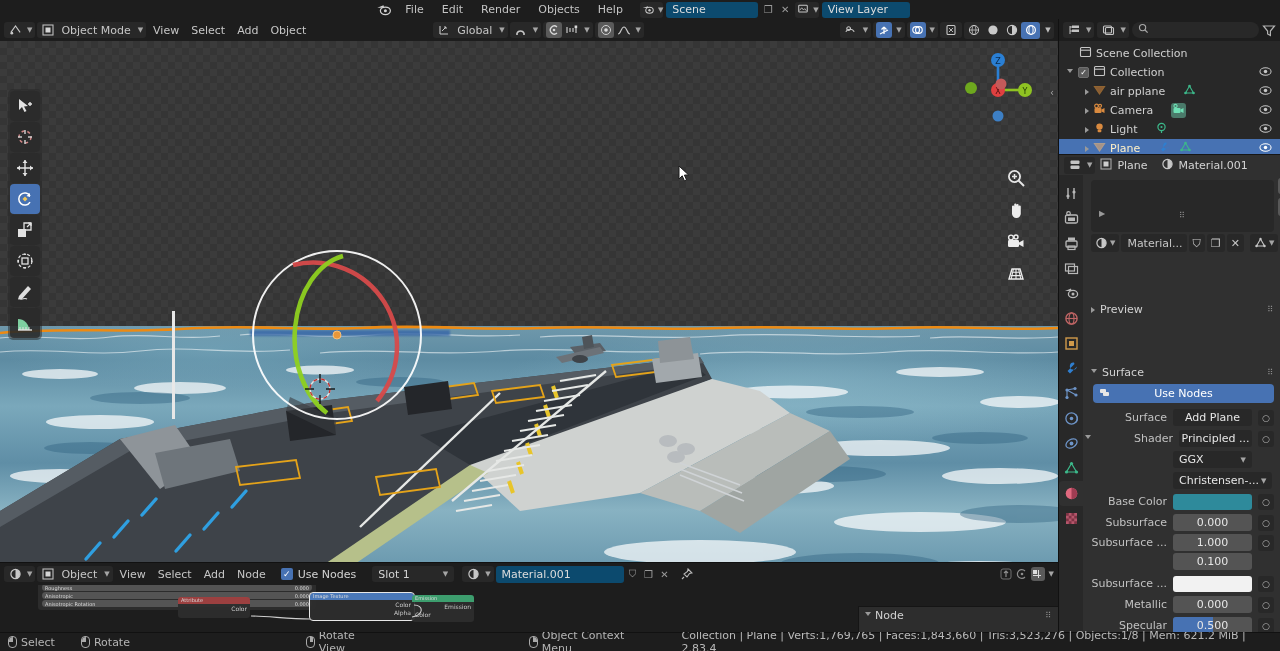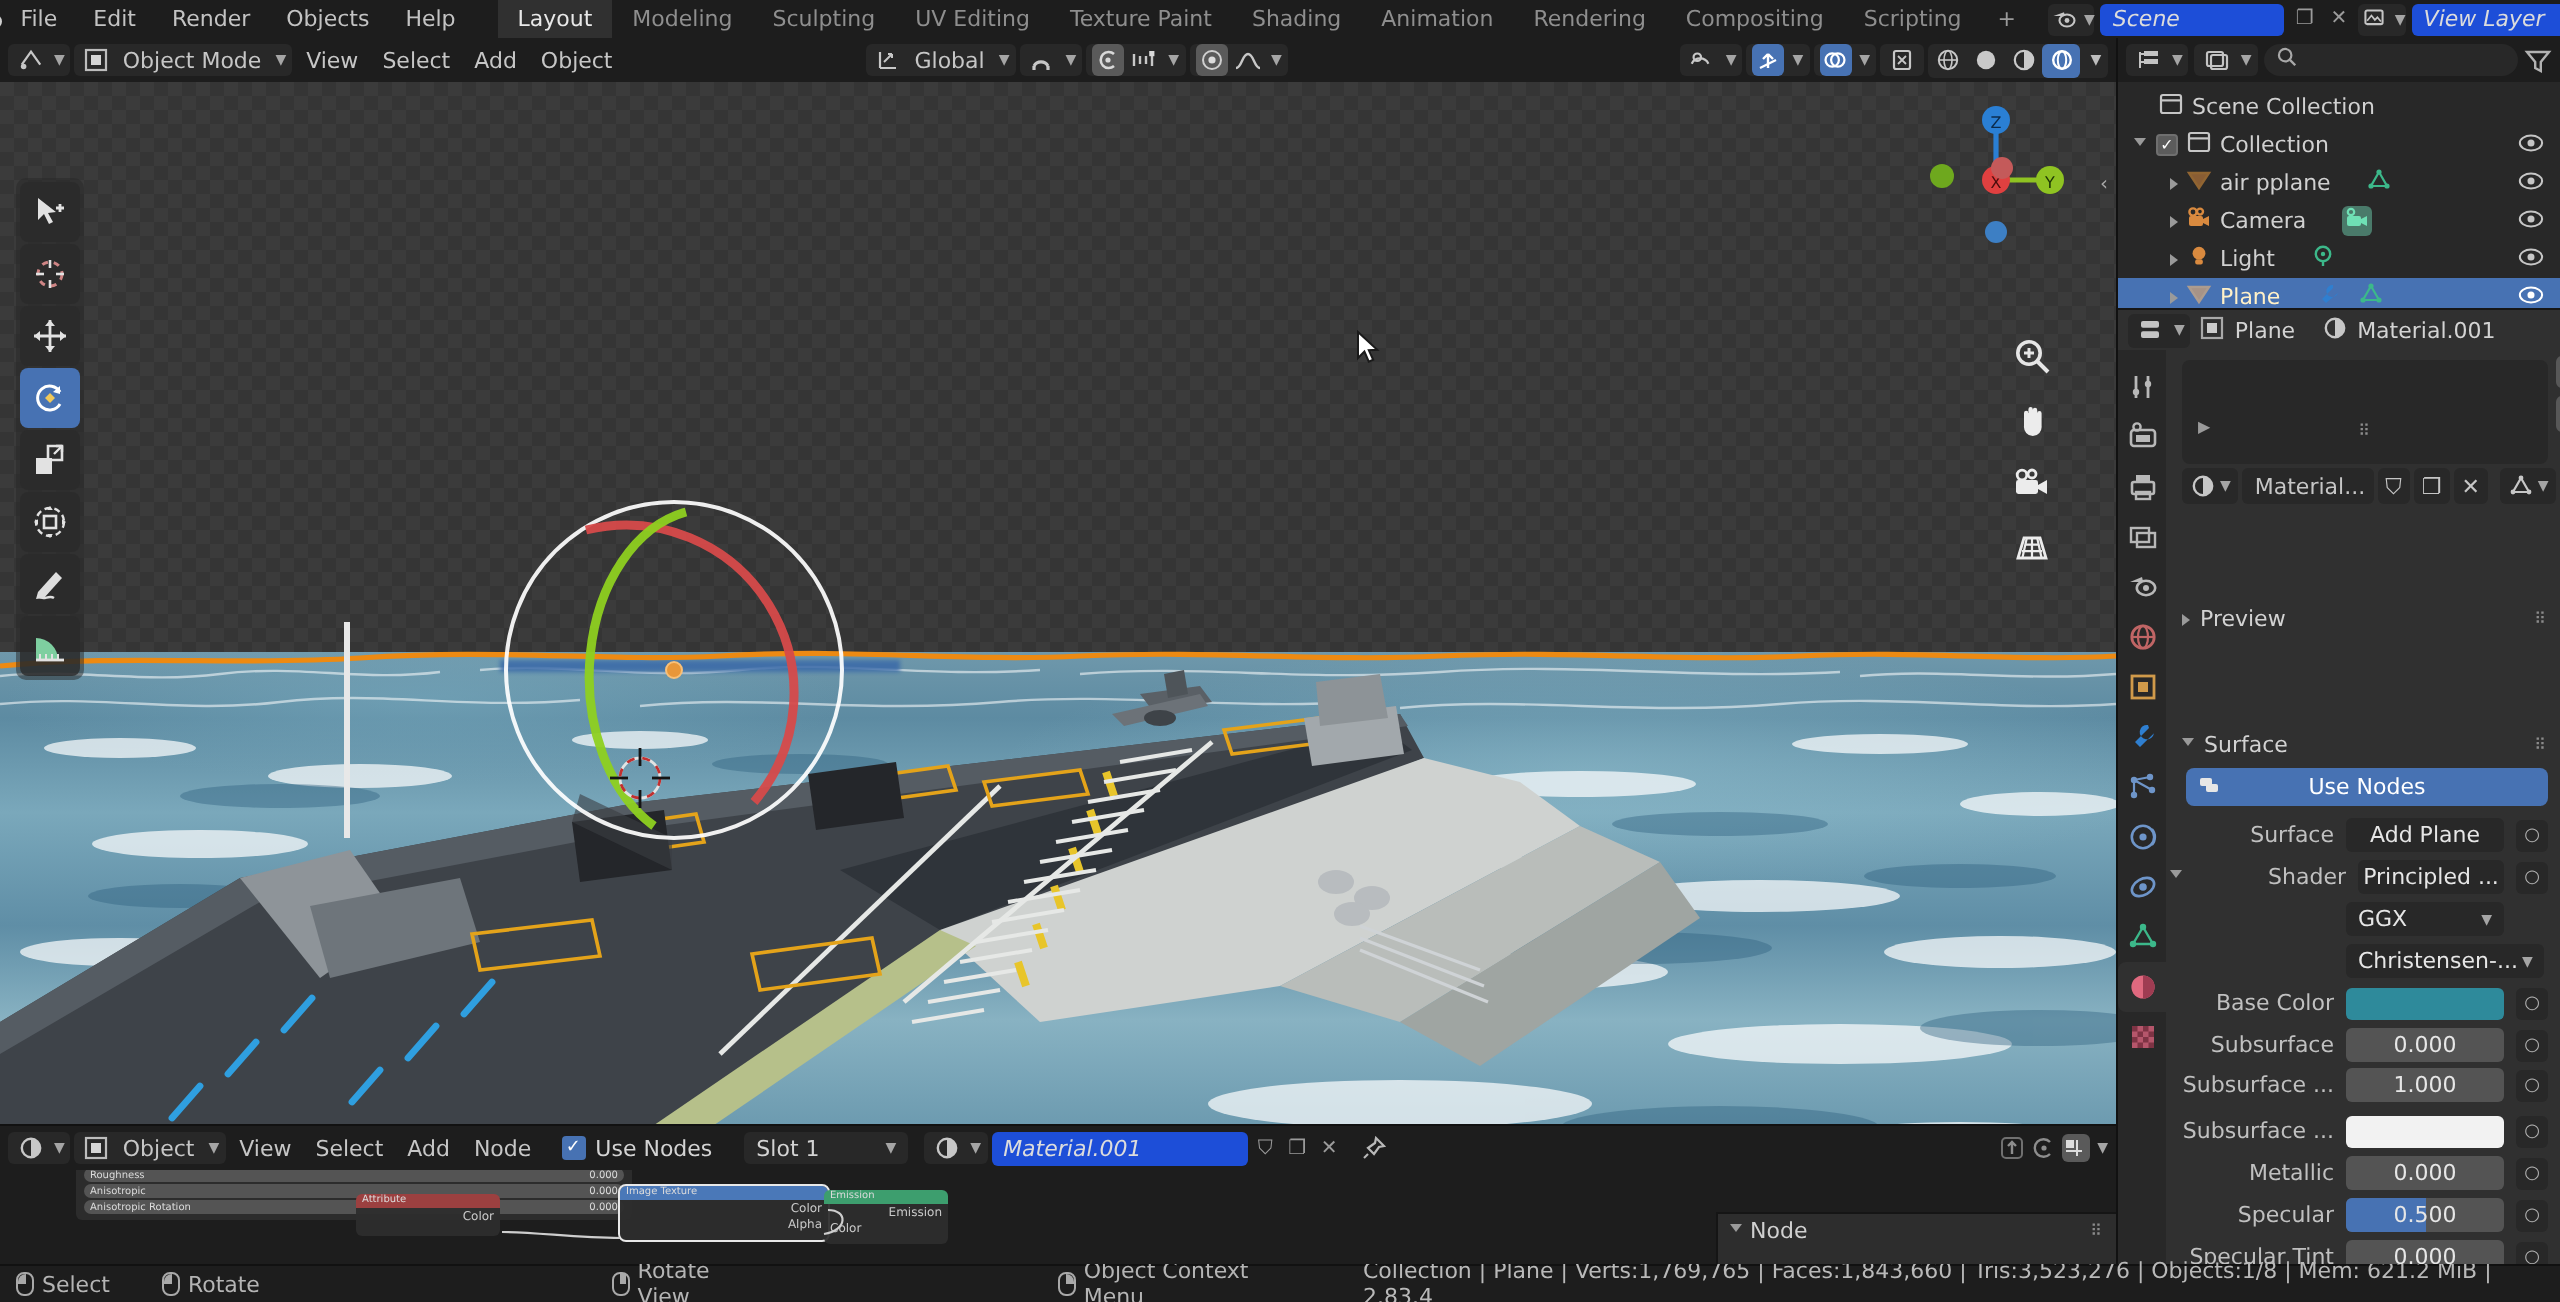--- a/index.html
+++ b/index.html
@@ -15,21 +15,21 @@
   .topbar{ height:19px; background:#1d1d1d; display:flex; align-items:center; flex:0 0 19px; position:relative;justify-content:center; }
   .blender-logo{ width:26px; display:flex; align-items:center; justify-content:center; color:#bfbfbf; }
   .menu-item{ padding:0 9px; line-height:19px; color:#c3c3c3; font-size:11px; white-space:nowrap; }
   .wstabs{ display:flex; align-items:flex-end; height:19px; margin-left:12px; }
   .wstab{ padding:0 10px; line-height:19px; font-size:11px; color:#8e8e8e; white-space:nowrap; }
   .wstab.active{ background:#303030; color:#e8e8e8; }
   .wstab.plus{ color:#9a9a9a; padding:0 8px; }
   .topbar-right{ margin-left:8px; display:flex; align-items:center; gap:3px; }
   .scene-block{ display:flex; align-items:center; background:#282828; border-radius:3px; height:16px; }
   .icon-btn{ display:inline-flex; align-items:center; justify-content:center; min-width:16px; height:16px; color:#c0c0c0; }
-  .field-dark{ background:#1d4ed8; border-radius:3px; height:16px; display:flex; align-items:center; padding:0 6px; color:#dcdcdc; font-size:11px;font-style:italic; }
+  .field-dark{ background:#0c4a6e; border-radius:3px; height:16px; display:flex; align-items:center; padding:0 6px; color:#dcdcdc; font-size:11px; }
   .chev{ font-size:7px; color:#a5a5a5; margin-left:2px; }
   .mini-sq{ width:14px;height:14px;display:inline-flex;align-items:center;justify-content:center;color:#9b9b9b;font-size:10px; }
 
   
   .mainrow{ flex:1; display:flex; min-height:0; }
   .leftcol{ width:1058px; display:flex; flex-direction:column; min-width:0; }
   .rightcol{ width:222px; display:flex; flex-direction:column; background:#303030; border-left:1px solid #111; }
 
   
   .vp-header{ height:22px; background:#1d1d1d; display:flex; align-items:center; gap:2px; padding:0 4px; flex:0 0 22px; position:relative; }
@@ -142,33 +142,20 @@
           <circle cx="15" cy="12" r="2.4" fill="#d0d0d0"></circle>
           <path d="M2 7 L12 3 L13 7 Z" fill="#d0d0d0"></path>
         </svg>
     </div>
     <div class="menu-item">File</div>
     <div class="menu-item">Edit</div>
     <div class="menu-item">Render</div>
     <div class="menu-item">Objects</div>
     <div class="menu-item">Help</div>
 
-    <div class="wstabs">
-      <div class="wstab active">Layout</div>
-      <div class="wstab">Modeling</div>
-      <div class="wstab">Sculpting</div>
-      <div class="wstab">UV Editing</div>
-      <div class="wstab">Texture Paint</div>
-      <div class="wstab">Shading</div>
-      <div class="wstab">Animation</div>
-      <div class="wstab">Rendering</div>
-      <div class="wstab">Compositing</div>
-      <div class="wstab">Scripting</div>
-      <div class="wstab plus">+</div>
-    </div>
 
     <div class="topbar-right">
       <div class="scene-block">
         <span class="icon-btn">
           <svg width="12" height="11" viewBox="0 0 16 14">
               <ellipse cx="10" cy="8" rx="5" ry="4" fill="none" stroke="#c5c5c5" stroke-width="1.4"></ellipse>
               <circle cx="10" cy="8" r="1.6" fill="#c5c5c5"></circle>
               <path d="M1 5 L8 2.5 L8.6 5 Z" fill="#c5c5c5"></path>
             </svg>
         </span>
@@ -1175,20 +1162,25 @@
           <div class="prow">
             <span class="plabel">Subsurface</span>
             <span class="pfield">0.000</span>
             <span class="pdot">○</span>
           </div>
           <div class="prow" style="height:19px">
             <span class="plabel">Subsurface ...</span>
             <span class="pfield">1.000</span>
             <span class="pdot">○</span>
           </div>
+          <div class="prow" style="height:18px">
+            <span class="plabel"></span>
+            <span class="pfield">0.100</span>
+            <span style="width:16px"></span>
+          </div>
           <div class="prow" style="margin-top:3px">
             <span class="plabel">Subsurface ...</span>
             <span class="swatch" id="subsurface-color-swatch" style="background: rgb(242, 242, 242);"></span>
             <span class="pdot">○</span>
           </div>
           <div class="prow">
             <span class="plabel">Metallic</span>
             <span class="pfield">0.000</span>
             <span class="pdot">○</span>
           </div>

